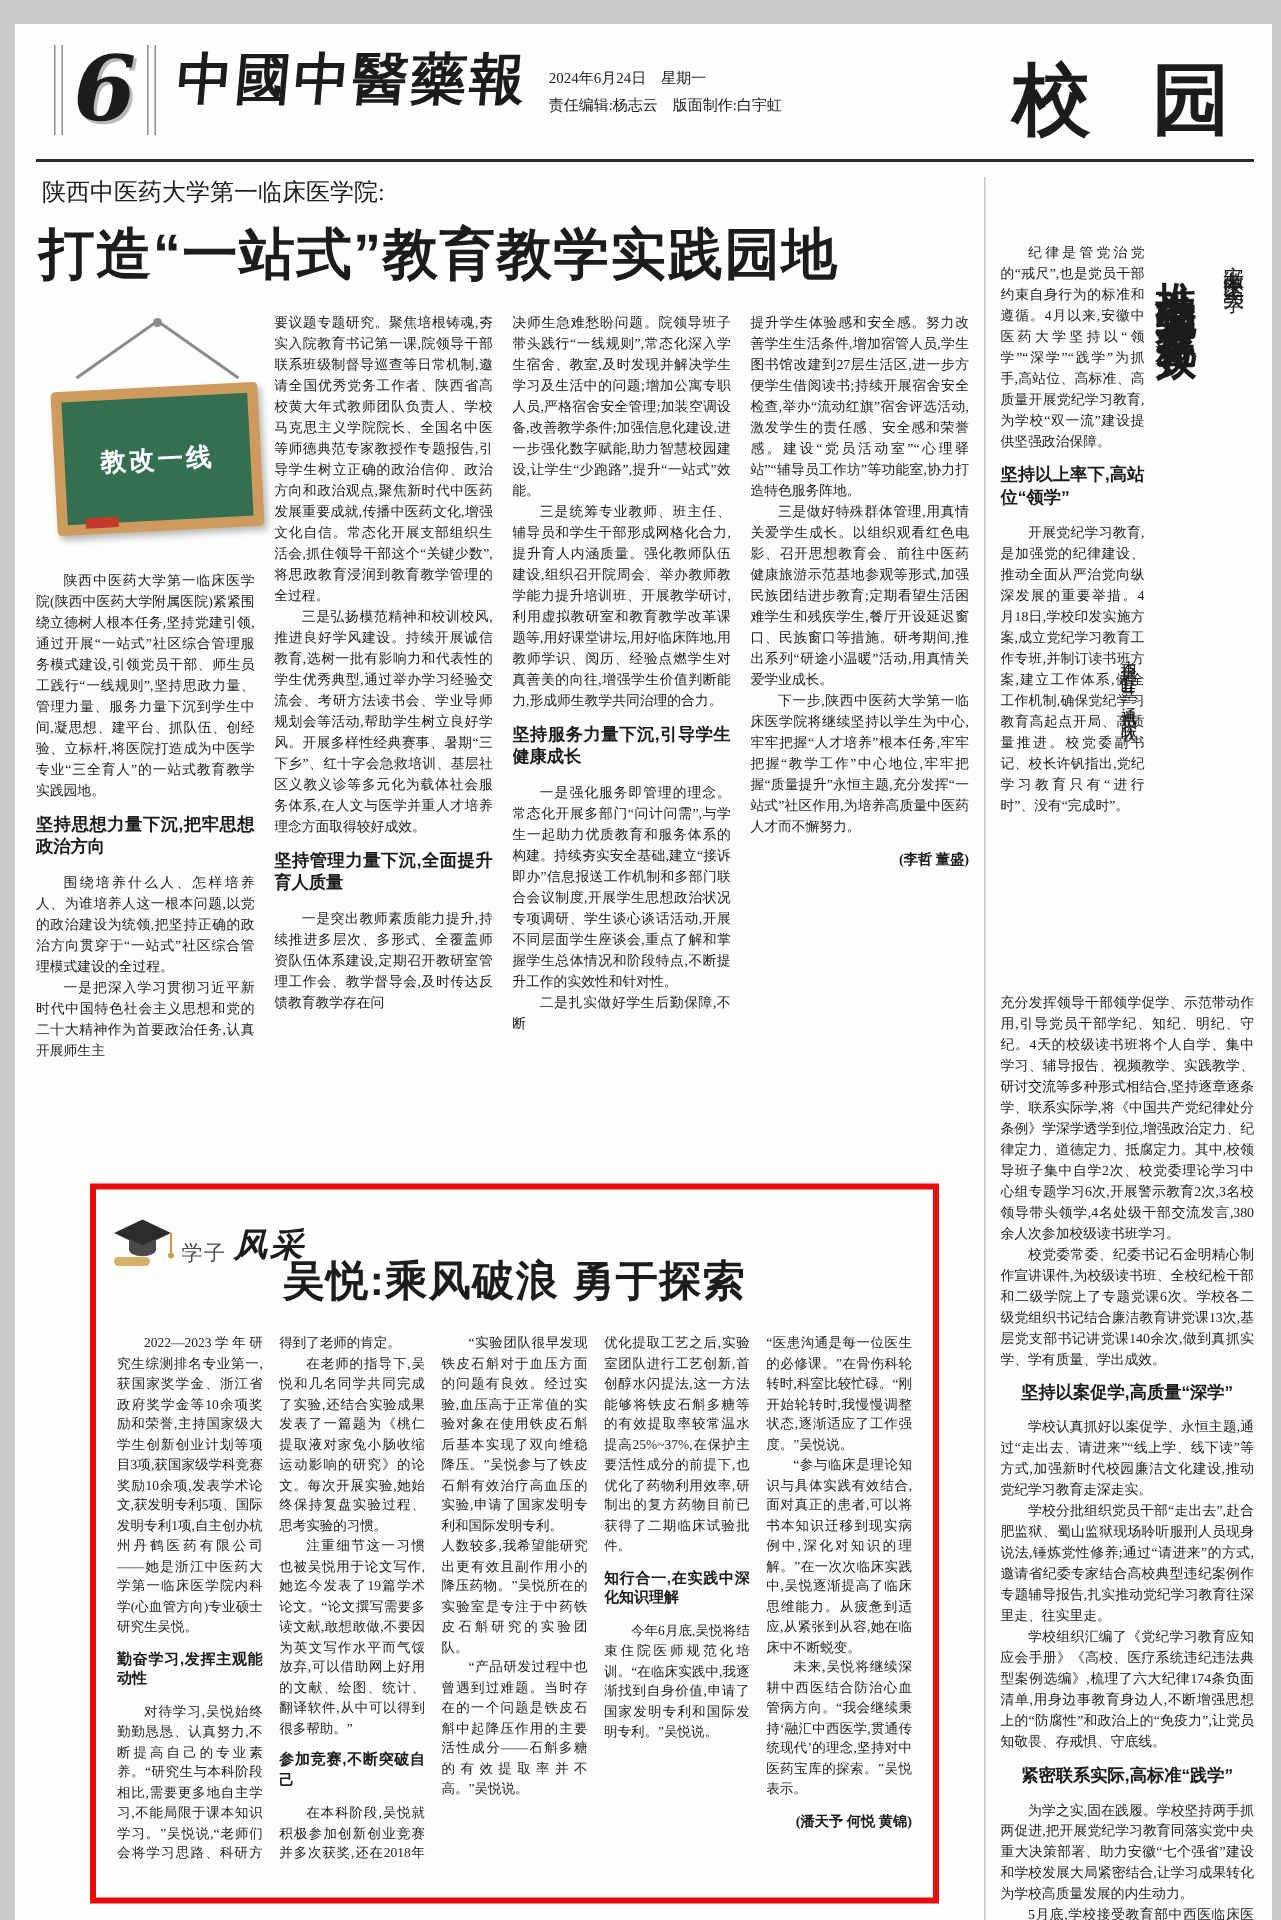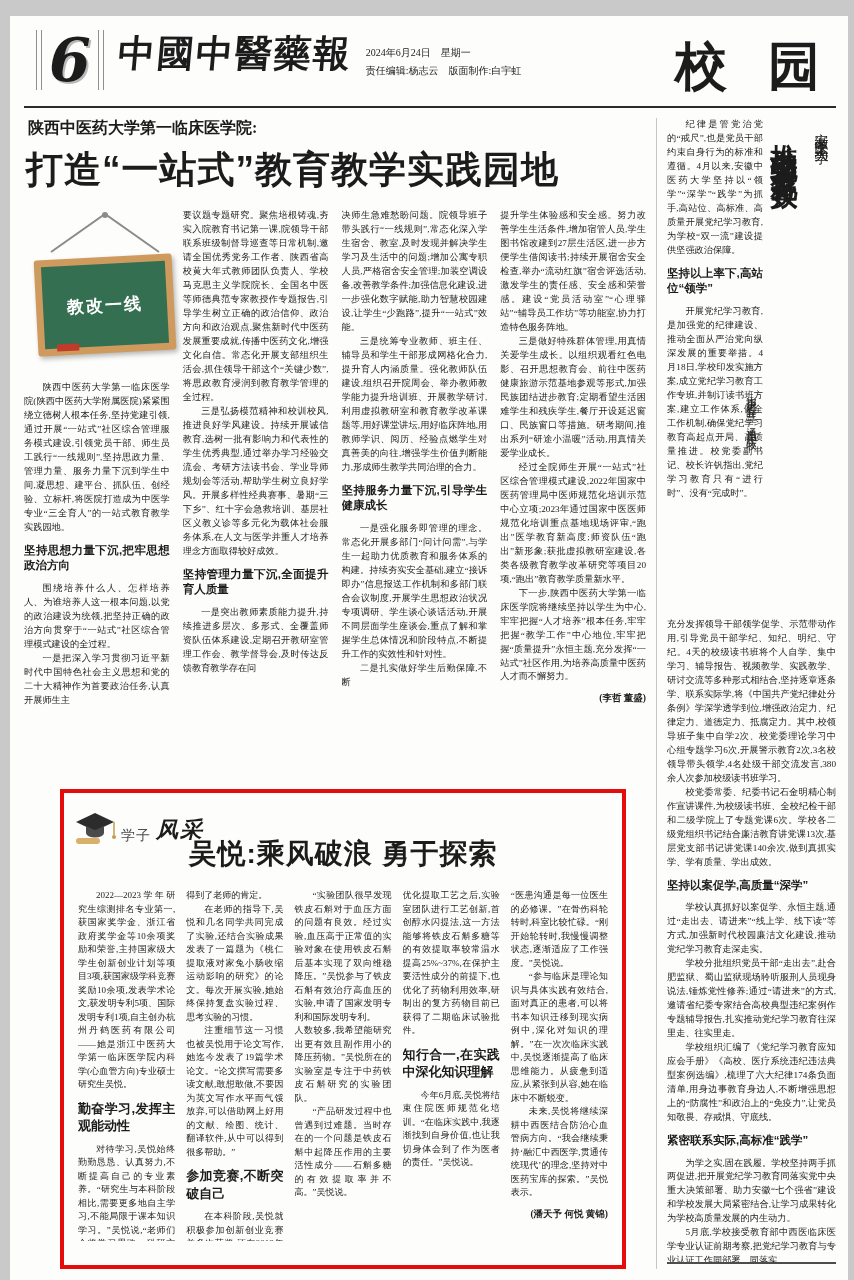--- a/index.html
+++ b/index.html
@@ -22,21 +22,21 @@
   .masthead{font-size:37px;font-weight:900;letter-spacing:2px;line-height:1.5;
             transform:skewX(-5deg);font-family:"Liberation Serif",serif;white-space:nowrap;}
   .dateblock{font-size:10px;line-height:1.8;margin-top:18px;white-space:nowrap;}
   .section-title{margin-left:auto;font-size:52px;font-weight:900;letter-spacing:14px;
                  padding-top:6px;margin-right:2px;white-space:nowrap;}
   
   .content{display:flex;margin-top:10px;}
   .left-zone{width:622px;flex:0 0 622px;}
   .right-zone{flex:1;margin-left:10px;padding-left:10px;border-left:1px solid #c6c6c6;min-width:0;}
   
-  .ma-kicker{font-size:16px;font-weight:700;margin:0 0 6px 4px;}
+  .ma-kicker{font-size:16px;font-weight:400;margin:0 0 6px 4px;}
   .ma-title{font-size:37px;font-weight:900;font-family:"Liberation Sans","DejaVu Sans",sans-serif;
             letter-spacing:1px;margin:0 0 14px 2px;white-space:nowrap;}
   .ma-cols{position:relative;display:flex;gap:13px;height:560px;overflow:hidden;}
   .col{flex:1 1 0;overflow:hidden;text-align:justify;min-width:0;}
   .ma-badge + .col{padding-top:172px;box-sizing:border-box;}
   .para{margin:0;font-size:9.2px;line-height:1.52;text-indent:2em;}
   .para.ni{text-indent:0;}
   .subhead{font-weight:bold;font-size:11.5px;line-height:1.35;margin:8px 0;
            font-family:"Liberation Sans","DejaVu Sans",sans-serif;}
   .byline{margin:8px 0 0;font-size:9.5px;font-weight:bold;text-align:right;text-indent:0;}
@@ -51,33 +51,33 @@
   
   .feature{margin:20px 20px 0 36px;border:4px solid #e60c0c;position:relative;
            padding:10px 14px 10px;height:480px;box-sizing:border-box;overflow:hidden;}
   .feature-badge{position:absolute;top:18px;left:10px;display:flex;align-items:flex-end;gap:5px;}
   .fb-small{font-size:14px;color:#4c4c4c;letter-spacing:1px;}
   .fb-large{font-size:22px;font-weight:bold;font-style:italic;letter-spacing:2px;}
   .feature-title{text-align:center;font-size:28px;font-weight:900;letter-spacing:1px;
                  font-family:"Liberation Sans","DejaVu Sans",sans-serif;margin:32px 0 16px;}
   .feature-cols{display:flex;gap:11px;height:352px;overflow:hidden;}
   .feature-cols .para{font-size:9px;line-height:1.5;}
-  .feature-cols .subhead{font-size:13px;}
-  
-  .ra-top{display:flex;height:492px;overflow:hidden;}
+  .feature-cols .subhead{font-size:10px;}
+  
+  .ra-top{display:flex;height:492px;overflow:hidden;margin-top:44px;}
   .ra-intro{width:96px;flex:0 0 96px;text-align:justify;overflow:hidden;}
   .ra-titleblock{flex:1;writing-mode:vertical-rl;padding-top:4px;min-width:0;}
   .ra-kicker{font-size:14px;letter-spacing:3px;margin:0 6px 0 10px;}
   .ra-title{font-size:27px;font-weight:900;letter-spacing:4px;
             font-family:"Liberation Sans","DejaVu Sans",sans-serif;margin:0 2px;}
   .ra-byline{font-size:10.5px;letter-spacing:2px;padding-top:266px;margin:0 8px 0 0;}
   .ra-rest{margin-top:8px;height:646px;overflow:hidden;text-align:justify;
            border-bottom:2px solid #4d4d4d;padding-bottom:4px;box-sizing:border-box;}
   .ra-rest .para,.ra-intro .para{font-size:9.2px;}
-  .ra-rest .subhead{}
+  .ra-rest .subhead{text-align:center;}
 </style>
 </head>
 <body>
 
 <div class="page">
 
   <div class="hdr">
     <div class="pgnum-wrap">
       <div class="vbar"></div>
       <div class="pgnum">6</div>
@@ -125,21 +125,20 @@
             <div class="col">
               <p class="para ni">决师生急难愁盼问题。院领导班子带头践行“一线规则”,常态化深入学生宿舍、教室,及时发现并解决学生学习及生活中的问题;增加公寓专职人员,严格宿舍安全管理;加装空调设备,改善教学条件;加强信息化建设,进一步强化数字赋能,助力智慧校园建设,让学生“少跑路”,提升“一站式”效能。</p>
               <p class="para">三是统筹专业教师、班主任、辅导员和学生干部形成网格化合力,提升育人内涵质量。强化教师队伍建设,组织召开院周会、举办教师教学能力提升培训班、开展教学研讨,利用虚拟教研室和教育教学改革课题等,用好课堂讲坛,用好临床阵地,用教师学识、阅历、经验点燃学生对真善美的向往,增强学生价值判断能力,形成师生教学共同治理的合力。</p>
               <div class="subhead">坚持服务力量下沉,引导学生健康成长</div>
               <p class="para">一是强化服务即管理的理念。常态化开展多部门“问计问需”,与学生一起助力优质教育和服务体系的构建。持续夯实安全基础,建立“接诉即办”信息报送工作机制和多部门联合会议制度,开展学生思想政治状况专项调研、学生谈心谈话活动,开展不同层面学生座谈会,重点了解和掌握学生总体情况和阶段特点,不断提升工作的实效性和针对性。</p>
               <p class="para">二是扎实做好学生后勤保障,不断</p>
             </div>
             <div class="col">
               <p class="para ni">提升学生体验感和安全感。努力改善学生生活条件,增加宿管人员,学生图书馆改建到27层生活区,进一步方便学生借阅读书;持续开展宿舍安全检查,举办“流动红旗”宿舍评选活动,激发学生的责任感、安全感和荣誉感。建设“党员活动室”“心理驿站”“辅导员工作坊”等功能室,协力打造特色服务阵地。</p>
               <p class="para">三是做好特殊群体管理,用真情关爱学生成长。以组织观看红色电影、召开思想教育会、前往中医药健康旅游示范基地参观等形式,加强民族团结进步教育;定期看望生活困难学生和残疾学生,餐厅开设延迟窗口、民族窗口等措施。研考期间,推出系列“研途小温暖”活动,用真情关爱学业成长。</p>
-              <p class="para">经过全院师生开展“一站式”社区综合管理模式建设,2022年国家中医药管理局中医师规范化培训示范中心立项;2023年通过国家中医医师规范化培训重点基地现场评审,“跑出”医学教育新高度;师资队伍“跑出”新形象;获批虚拟教研室建设,各类各级教育教学改革研究等项目20项,“跑出”教育教学质量新水平。</p>
               <p class="para">下一步,陕西中医药大学第一临床医学院将继续坚持以学生为中心,牢牢把握“人才培养”根本任务,牢牢把握“教学工作”中心地位,牢牢把握“质量提升”永恒主题,充分发挥“一站式”社区作用,为培养高质量中医药人才而不懈努力。</p>
               <p class="byline">(李哲 董盛)</p>
             </div>
           </div>
       </div>
 
       <div class="feature">
         <div class="feature-badge">
           <svg width="42" height="34" viewBox="0 0 42 34">
             <polygon points="21,2 40,11 21,20 2,11" fill="#2c2c2c"></polygon>
@@ -166,21 +165,21 @@
               <p class="para">在本科阶段,吴悦就积极参加创新创业竞赛并多次获奖,还在2018年自主创办了杭州丹鹤医药有限公司。研究生阶段,吴悦以应用研究为主,参与了新药研发、专利申请等,取得了国家级、省级竞赛奖项10余项。在“药祖桐君杯”第三届全国中医药高等院校大学生创新创业大赛总决赛上,吴悦负责的项目“固本培元,血压同行——开启复方中药降压新时代”获得金奖。</p>
             </div>
             <div class="col">
               <p class="para">“实验团队很早发现铁皮石斛对于血压方面的问题有良效。经过实验,血压高于正常值的实验对象在使用铁皮石斛后基本实现了双向维稳降压。”吴悦参与了铁皮石斛有效治疗高血压的实验,申请了国家发明专利和国际发明专利。</p>
               <p class="para ni">人数较多,我希望能研究出更有效且副作用小的降压药物。”吴悦所在的实验室是专注于中药铁皮石斛研究的实验团队。</p>
               <p class="para">“产品研发过程中也曾遇到过难题。当时存在的一个问题是铁皮石斛中起降压作用的主要活性成分——石斛多糖的有效提取率并不高。”吴悦说。</p>
             </div>
             <div class="col">
               <p class="para ni">优化提取工艺之后,实验室团队进行工艺创新,首创醇水闪提法,这一方法能够将铁皮石斛多糖等的有效提取率较常温水提高25%~37%,在保护主要活性成分的前提下,也优化了药物利用效率,研制出的复方药物目前已获得了二期临床试验批件。</p>
               <div class="subhead">知行合一,在实践中深化知识理解</div>
-              <p class="para">今年6月底,吴悦将结束住院医师规范化培训。“在临床实践中,我逐渐找到自身价值,也让我切身体会到了作为医者的责任。”吴悦说。</p>
+              <p class="para">今年6月底,吴悦将结束住院医师规范化培训。“在临床实践中,我逐渐找到自身价值,申请了国家发明专利和国际发明专利。”吴悦说。</p>
             </div>
             <div class="col">
               <p class="para ni">“医患沟通是每一位医生的必修课。”在骨伤科轮转时,科室比较忙碌。“刚开始轮转时,我慢慢调整状态,逐渐适应了工作强度。”吴悦说。</p>
               <p class="para">“参与临床是理论知识与具体实践有效结合,面对真正的患者,可以将书本知识迁移到现实病例中,深化对知识的理解。”在一次次临床实践中,吴悦逐渐提高了临床思维能力。从疲惫到适应,从紧张到从容,她在临床中不断蜕变。</p>
               <p class="para">未来,吴悦将继续深耕中西医结合防治心血管病方向。“我会继续秉持‘融汇中西医学,贯通传统现代’的理念,坚持对中医药宝库的探索。”吴悦表示。</p>
               <p class="byline">(潘天予 何悦 黄锦)</p>
             </div>
           </div>
       </div>
 

